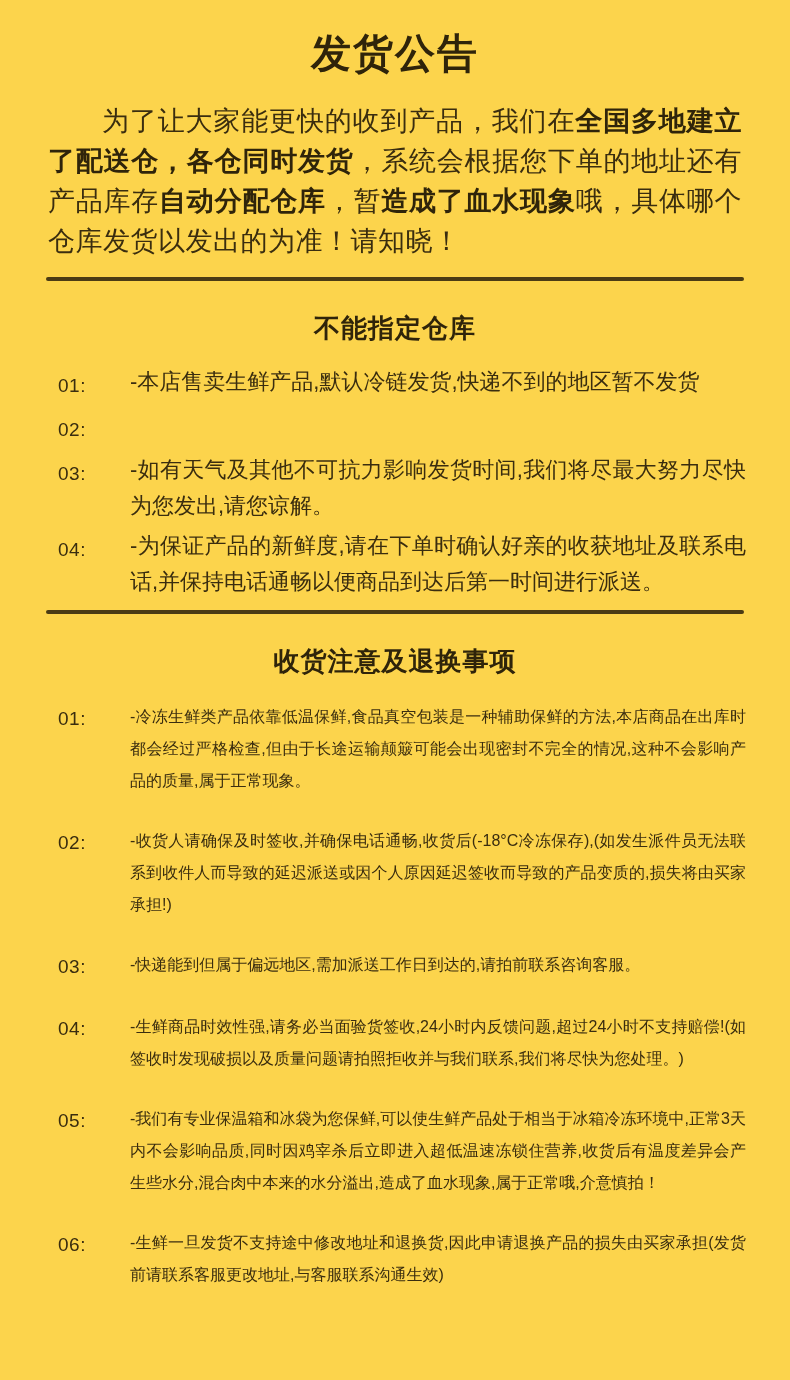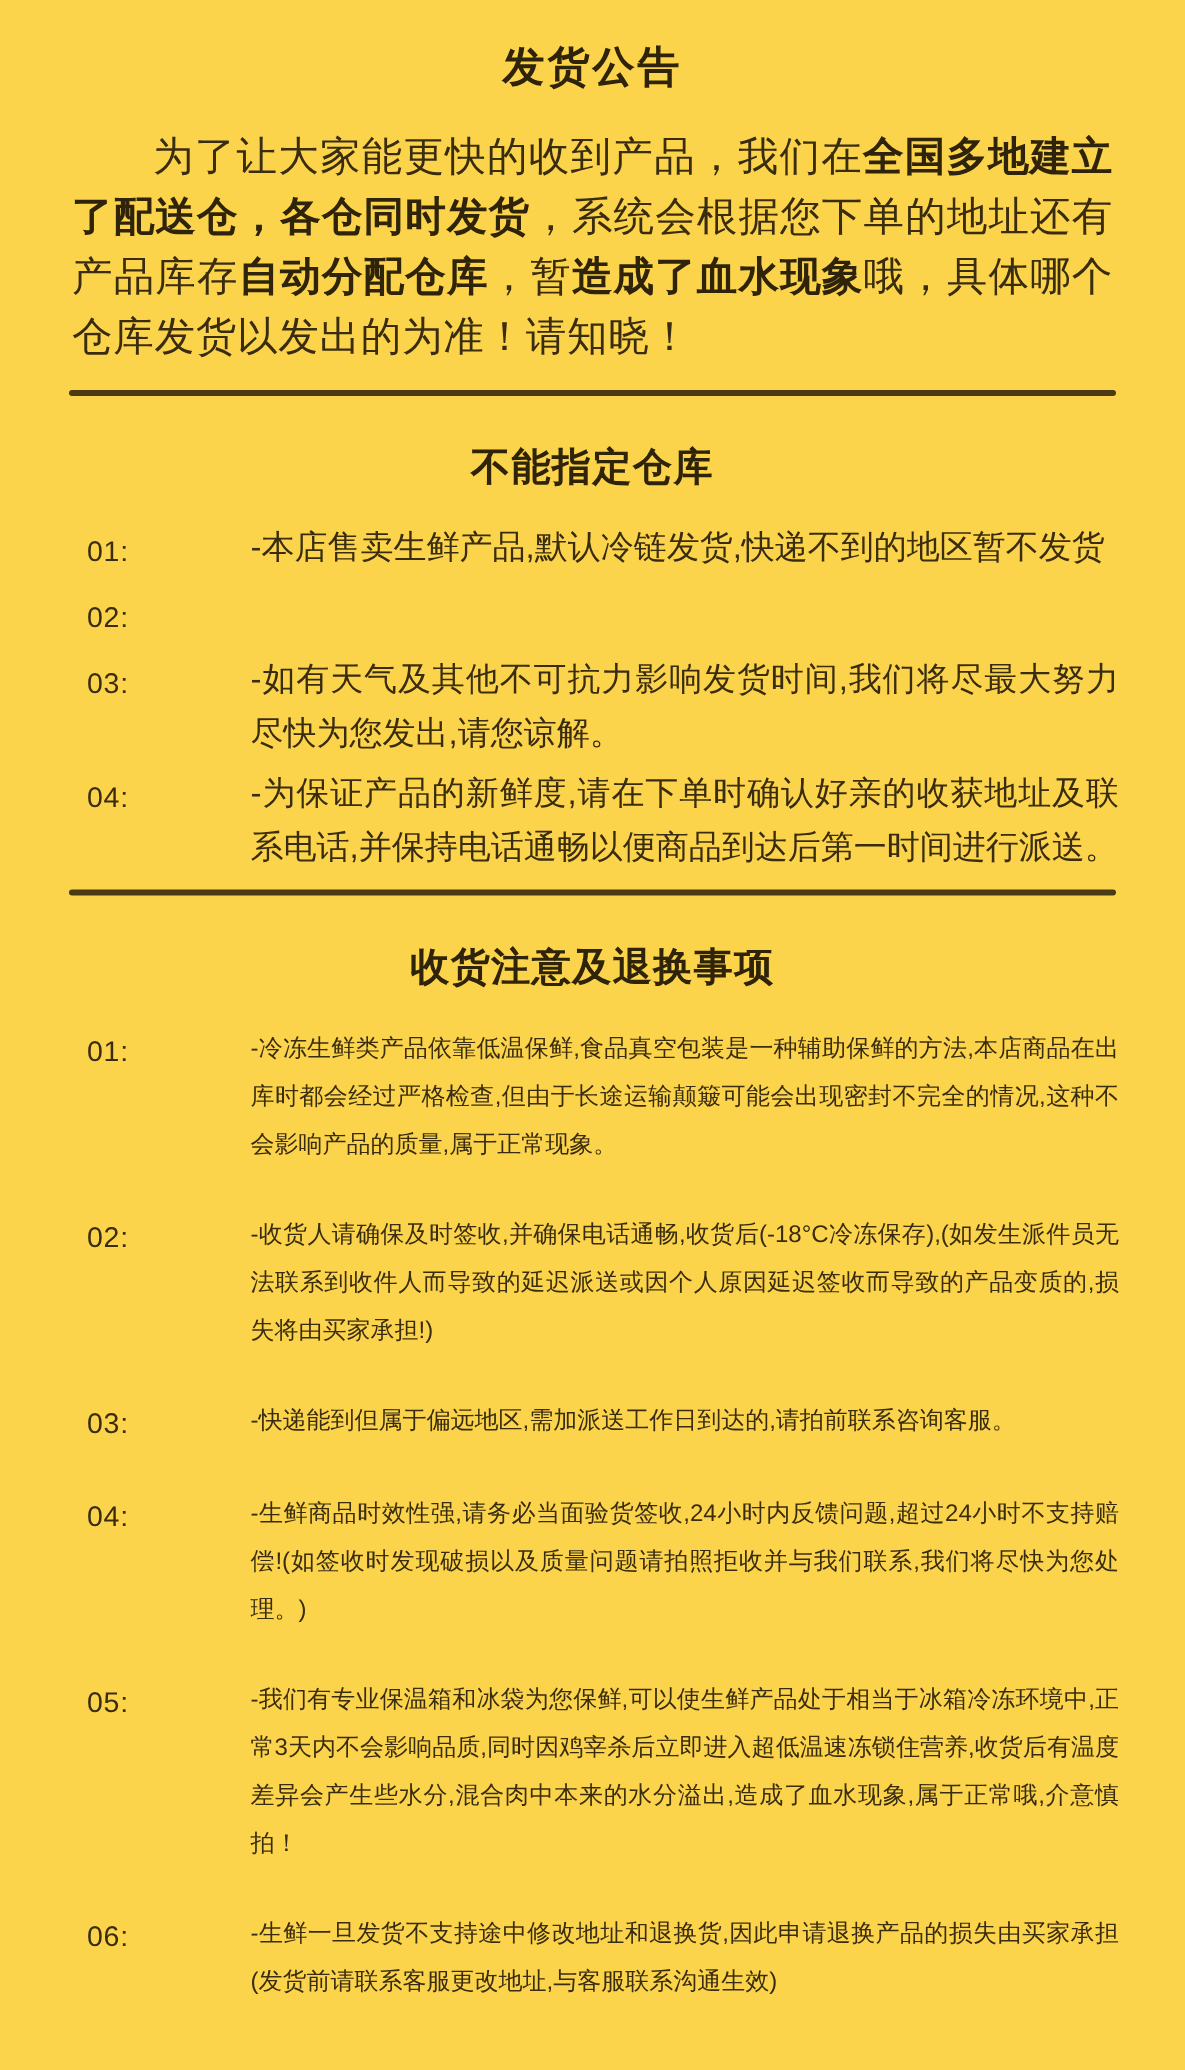--- a/index.html
+++ b/index.html
@@ -17,21 +17,21 @@
   }
   .page {
     width: 790px;
     height: 1380px;
     position: relative;
   }
   .title {
     margin: 0;
     padding-top: 26px;
     text-align: center;
-    font-size: 28px;
+    font-size: 40px;
     font-weight: 900;
     letter-spacing: 2px;
     color: #2f240a;
   }
   .intro {
     margin: 20px 48px 0 48px;
     font-size: 27px;
     line-height: 40px;
     text-indent: 2em;
     letter-spacing: 0.5px;
@@ -56,21 +56,20 @@
     color: #2f240a;
   }
   .list {
     margin-top: 18px;
     padding-left: 58px;
     padding-right: 44px;
   }
   .item {
     display: flex;
     align-items: flex-start;
-    gap: 37px;
   }
   .item .num {
     flex: 0 0 47px;
     font-size: 19px;
     letter-spacing: 0.5px;
     padding-top: 4px;
   }
   .item .txt {
     flex: 1;
     text-align: justify;

